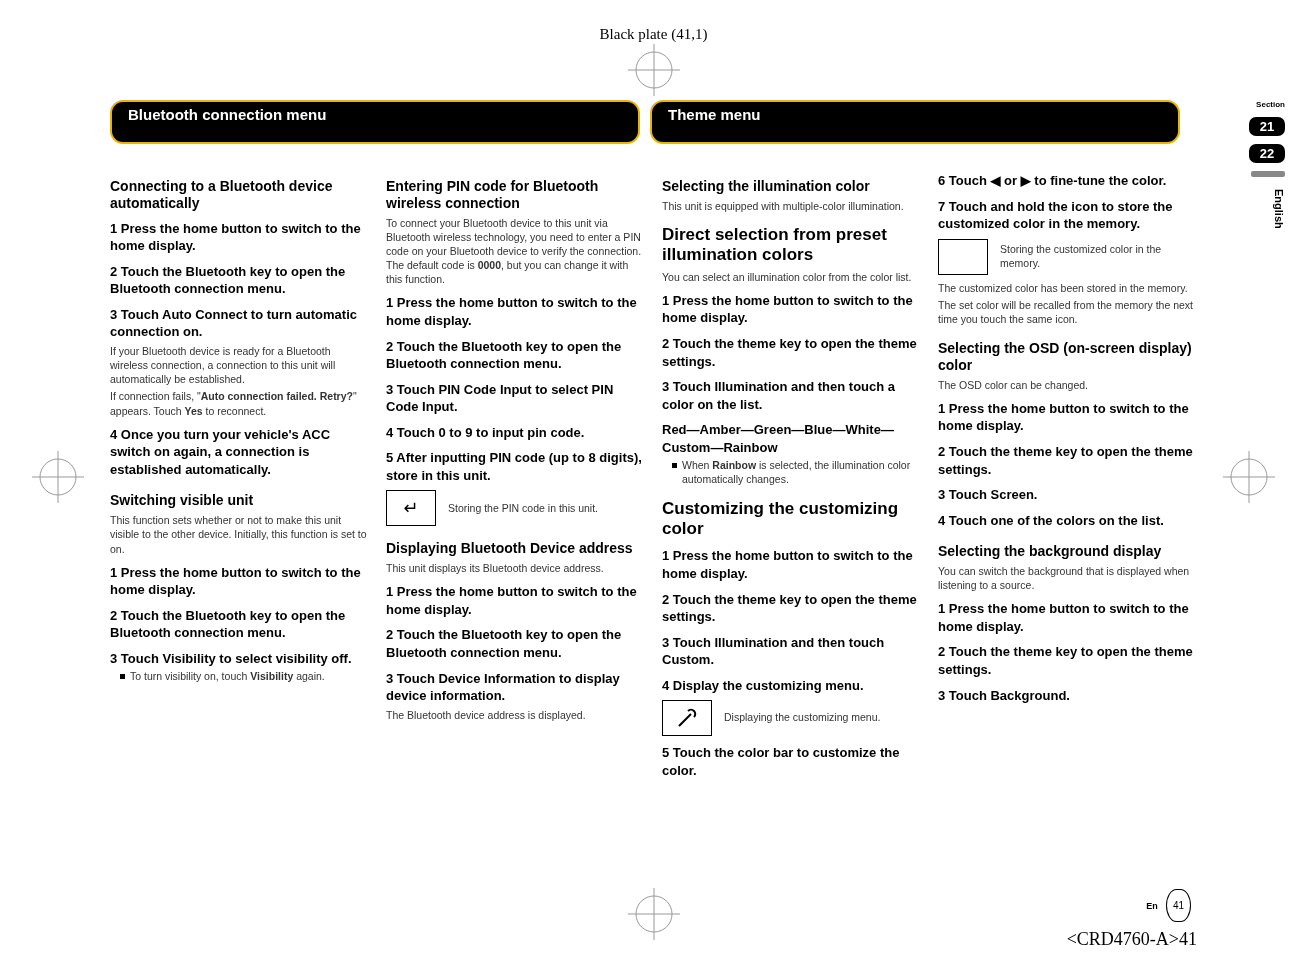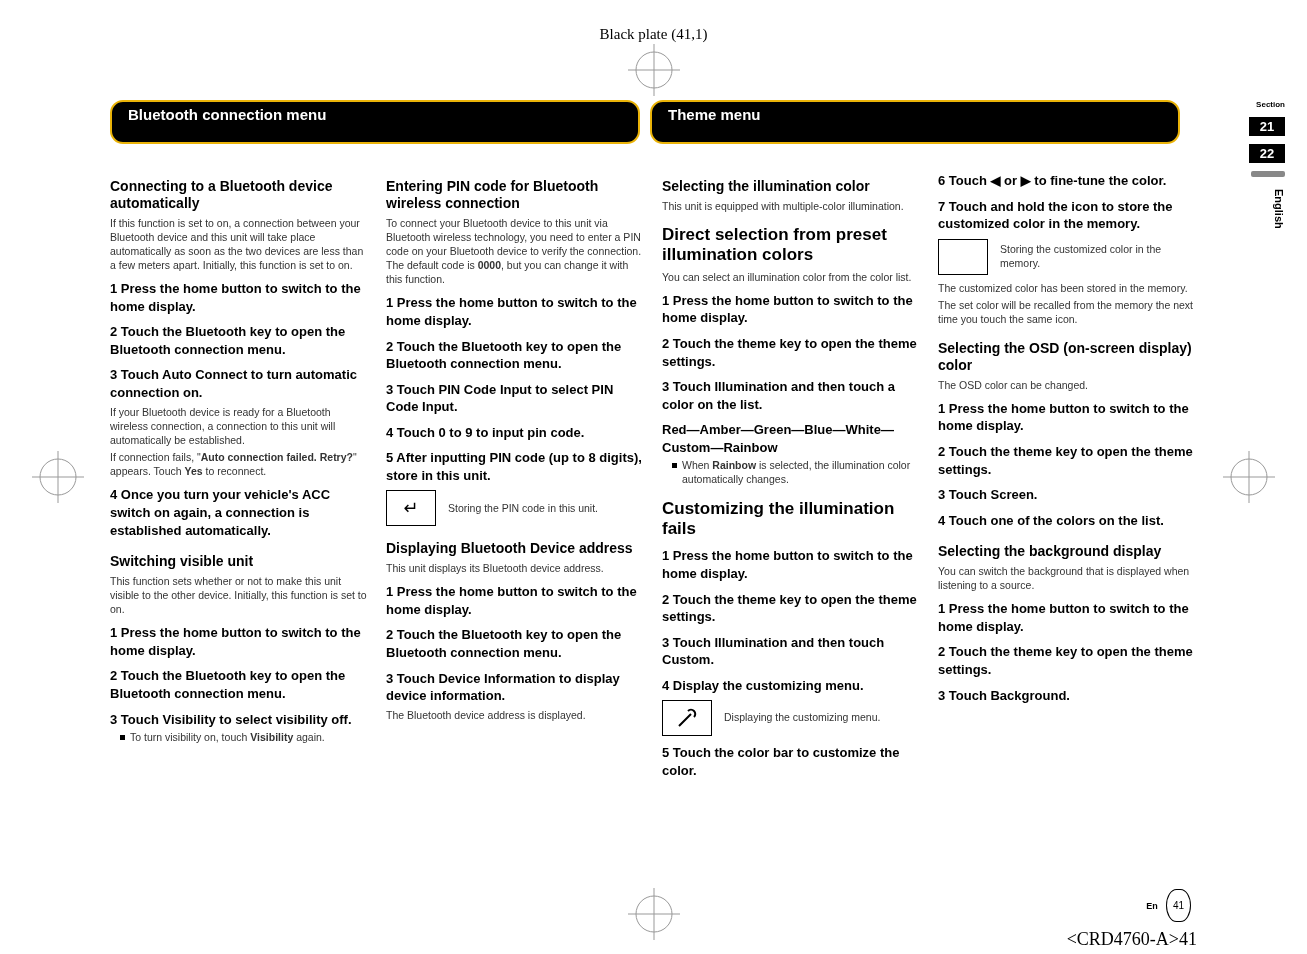--- a/index.html
+++ b/index.html
@@ -66,21 +66,21 @@
     width: 34px;
     display: flex;
     flex-direction: column;
     align-items: flex-end;
     gap: 8px;
   }
   .section-label { font-size: 8px; font-weight: bold; }
   .tab {
     background: #000;
     color: #fff;
-    border-radius: 0;
+    border-radius: 7px;
     min-width: 24px;
     padding: 2px 6px;
     text-align: center;
     font-weight: bold;
     font-size: 13px;
   }
   .lang-bar {
     width: 34px; height: 6px; background:#888; border-radius:2px;
   }
   .lang-text {
@@ -213,21 +213,20 @@
       <span class="tab">22</span>
       <span class="lang-bar"></span>
       <span class="lang-text">English</span>
     </div>
   </div>
 
   <div class="columns">
 
     <div class="col">
       <h2 class="sec">Connecting to a Bluetooth device automatically</h2>
-      <p class="body">If this function is set to on, a connection between your Bluetooth device and this unit will take place automatically as soon as the two devices are less than a few meters apart. Initially, this function is set to on.</p>
       <p class="step">1   Press the home button to switch to the home display.</p>
       <p class="step">2   Touch the Bluetooth key to open the Bluetooth connection menu.</p>
       <p class="step">3   Touch Auto Connect to turn automatic connection on.</p>
       <p class="body">If your Bluetooth device is ready for a Bluetooth wireless connection, a connection to this unit will automatically be established.</p>
       <p class="body"><span>If connection fails, "</span><b>Auto connection failed. Retry?</b><span>" appears. Touch </span><b>Yes</b><span> to reconnect.</span></p>
       <p class="step">4   Once you turn your vehicle's ACC switch on again, a connection is established automatically.</p>
       <h2 class="sec">Switching visible unit</h2>
       <p class="body">This function sets whether or not to make this unit visible to the other device. Initially, this function is set to on.</p>
       <p class="step">1   Press the home button to switch to the home display.</p>
       <p class="step">2   Touch the Bluetooth key to open the Bluetooth connection menu.</p>
@@ -260,21 +259,21 @@
       <p class="body">This unit is equipped with multiple-color illumination.</p>
       <h3 class="sub">Direct selection from preset illumination colors</h3>
       <p class="body">You can select an illumination color from the color list.</p>
       <p class="step">1   Press the home button to switch to the home display.</p>
       <p class="step">2   Touch the theme key to open the theme settings.</p>
       <p class="step">3   Touch Illumination and then touch a color on the list.</p>
       <p class="step">
         <b>Red</b>—<b>Amber</b>—<b>Green</b>—<b>Blue</b>—<b>White</b>—<b>Custom</b>—<b>Rainbow</b>
       </p>
       <p class="bullet"><span>When </span><b>Rainbow</b><span> is selected, the illumination color automatically changes.</span></p>
-      <h3 class="sub">Customizing the illumination fails</h3>
+      <h3 class="sub">Customizing the customizing color</h3>
       <p class="step">1   Press the home button to switch to the home display.</p>
       <p class="step">2   Touch the theme key to open the theme settings.</p>
       <p class="step">3   Touch Illumination and then touch Custom.</p>
       <p class="step">4   Display the customizing menu.</p>
       <div class="icon-row">
         <div class="icon-box">
             <svg width="26" height="26">
               <path d="M5 21 L17 9 M14 6 a4 4 0 1 1 6 6" fill="none" stroke="#000" stroke-width="2"></path>
             </svg>
           </div>

